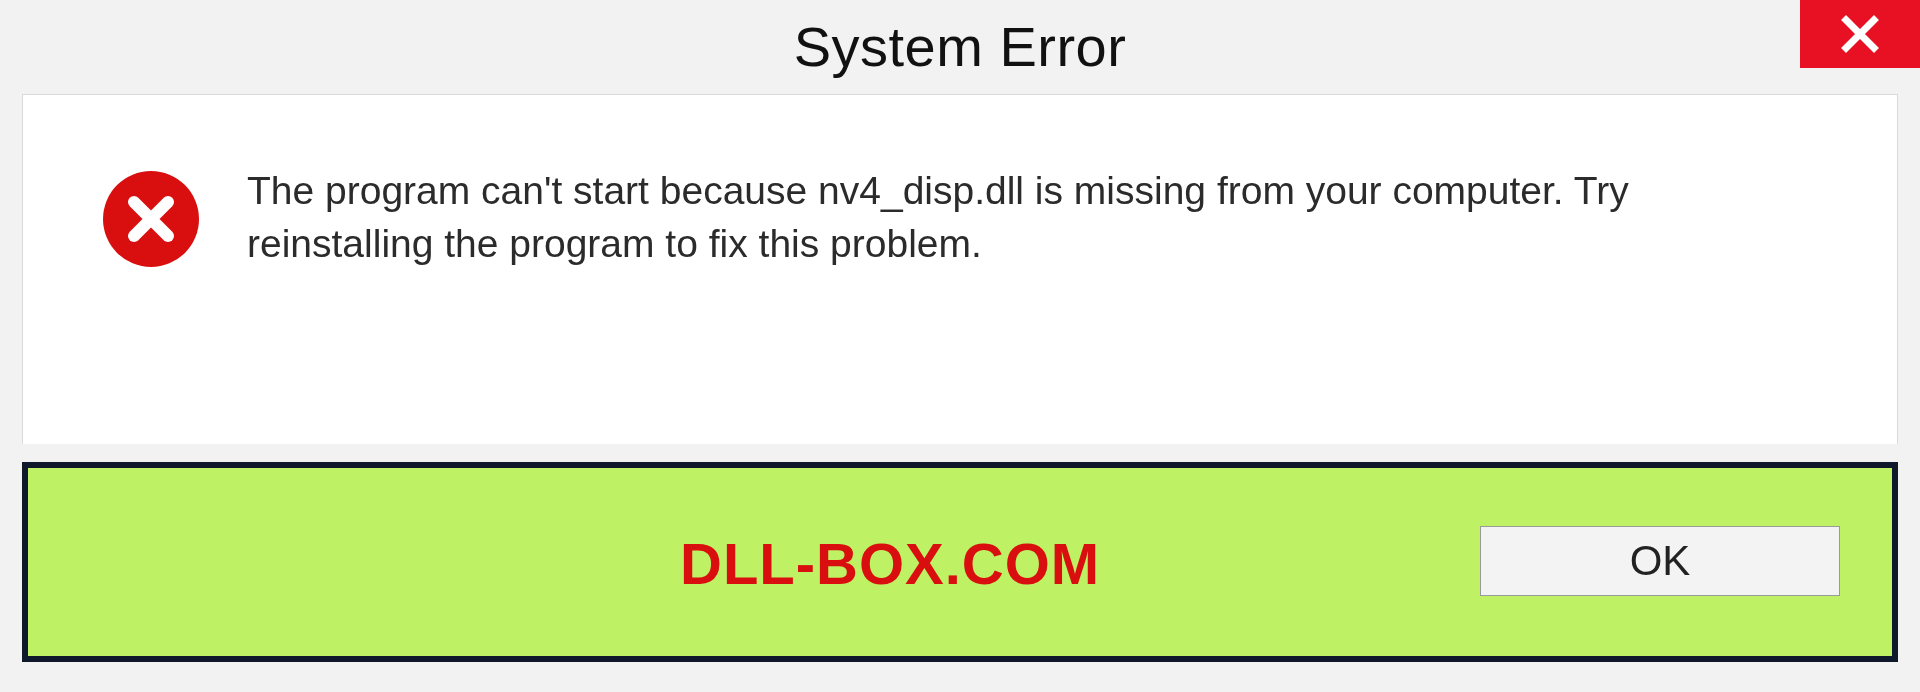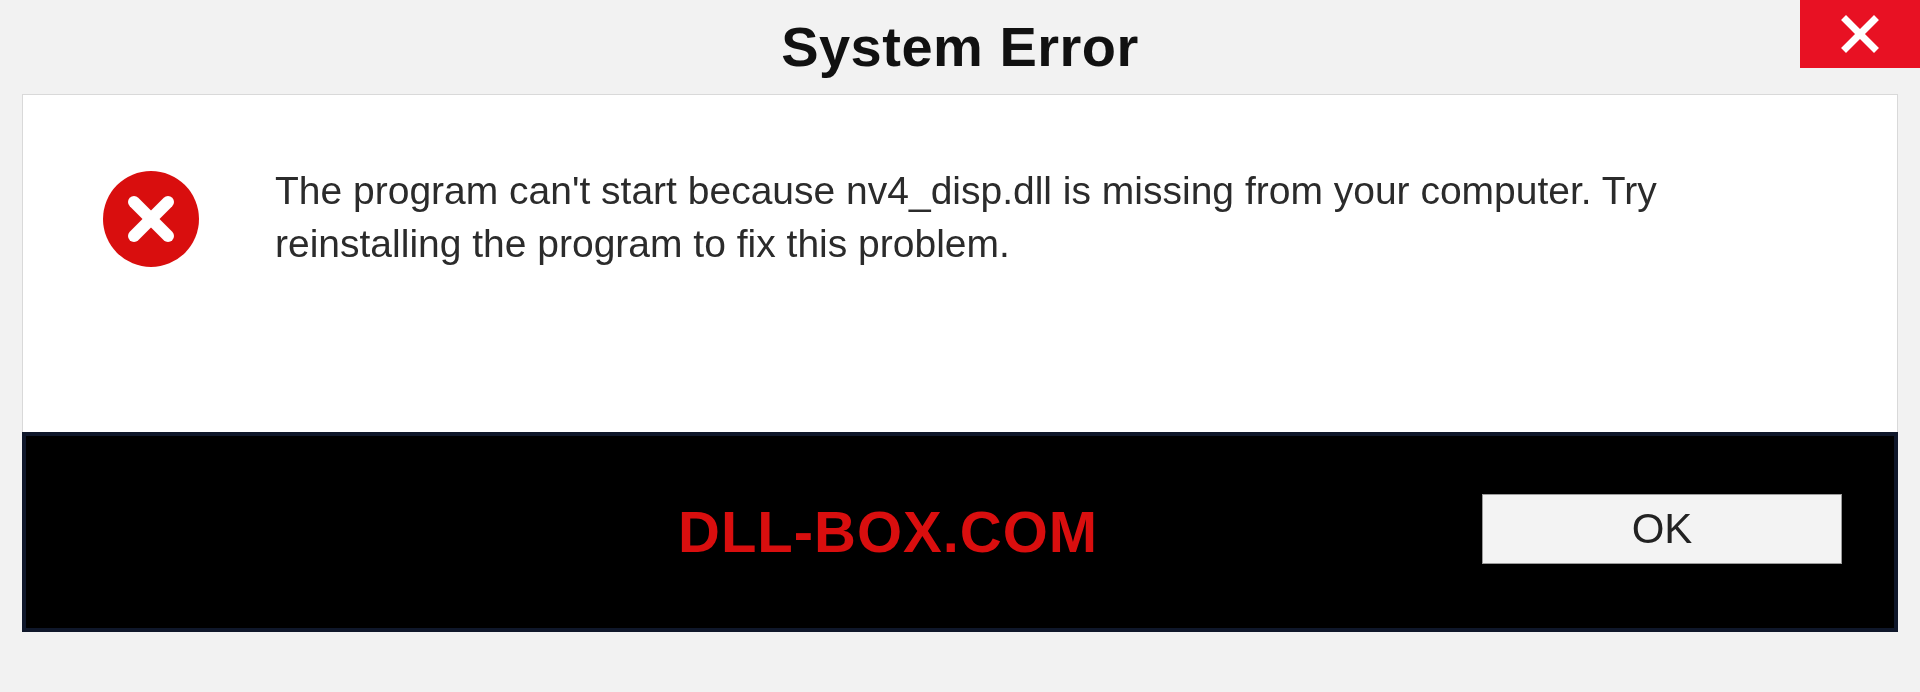--- a/index.html
+++ b/index.html
@@ -12,21 +12,21 @@
     .titlebar {
       position: relative;
       height: 90px;
     }
     .titlebar-title {
       position: absolute;
       left: 0; right: 0;
       top: 14px;
       text-align: center;
       font-size: 56px;
-      font-weight: 700;
+      font-weight: 400;
       color: #111;
       letter-spacing: 0.5px;
     }
     .close-button {
       position: absolute;
       top: 0;
       right: 0;
       width: 120px;
       height: 68px;
       background: #e81123;
@@ -43,21 +43,21 @@
       top: 94px;
       height: 350px;
       background: #ffffff;
       border: 1px solid #d9d9d9;
       border-bottom: none;
     }
     .content-inner {
       display: flex;
       align-items: flex-start;
       padding: 70px 60px 0 80px;
-      gap: 76px;
+      gap: 48px;
     }
     .error-badge {
       flex: 0 0 auto;
       width: 96px;
       height: 96px;
       border-radius: 50%;
       background: #d90e0e;
       display: flex;
       align-items: center;
       justify-content: center;
@@ -69,24 +69,24 @@
       line-height: 1.35;
       color: #2b2b2b;
       font-weight: 400;
       max-width: 1500px;
     }
 
     .footer-panel {
       position: absolute;
       left: 22px;
       right: 22px;
-      top: 432px;
+      top: 462px;
       height: 200px;
-      background: #000000;
-      border: 4px solid #0f172a;
+      background: #bef264;
+      border: 6px solid #0f172a;
     }
     .brand {
       position: absolute;
       left: 652px;
       top: 62px;
       font-size: 58px;
       font-weight: 800;
       letter-spacing: 1px;
       color: #d90e0e;
       font-family: "Segoe UI", Arial, sans-serif;

